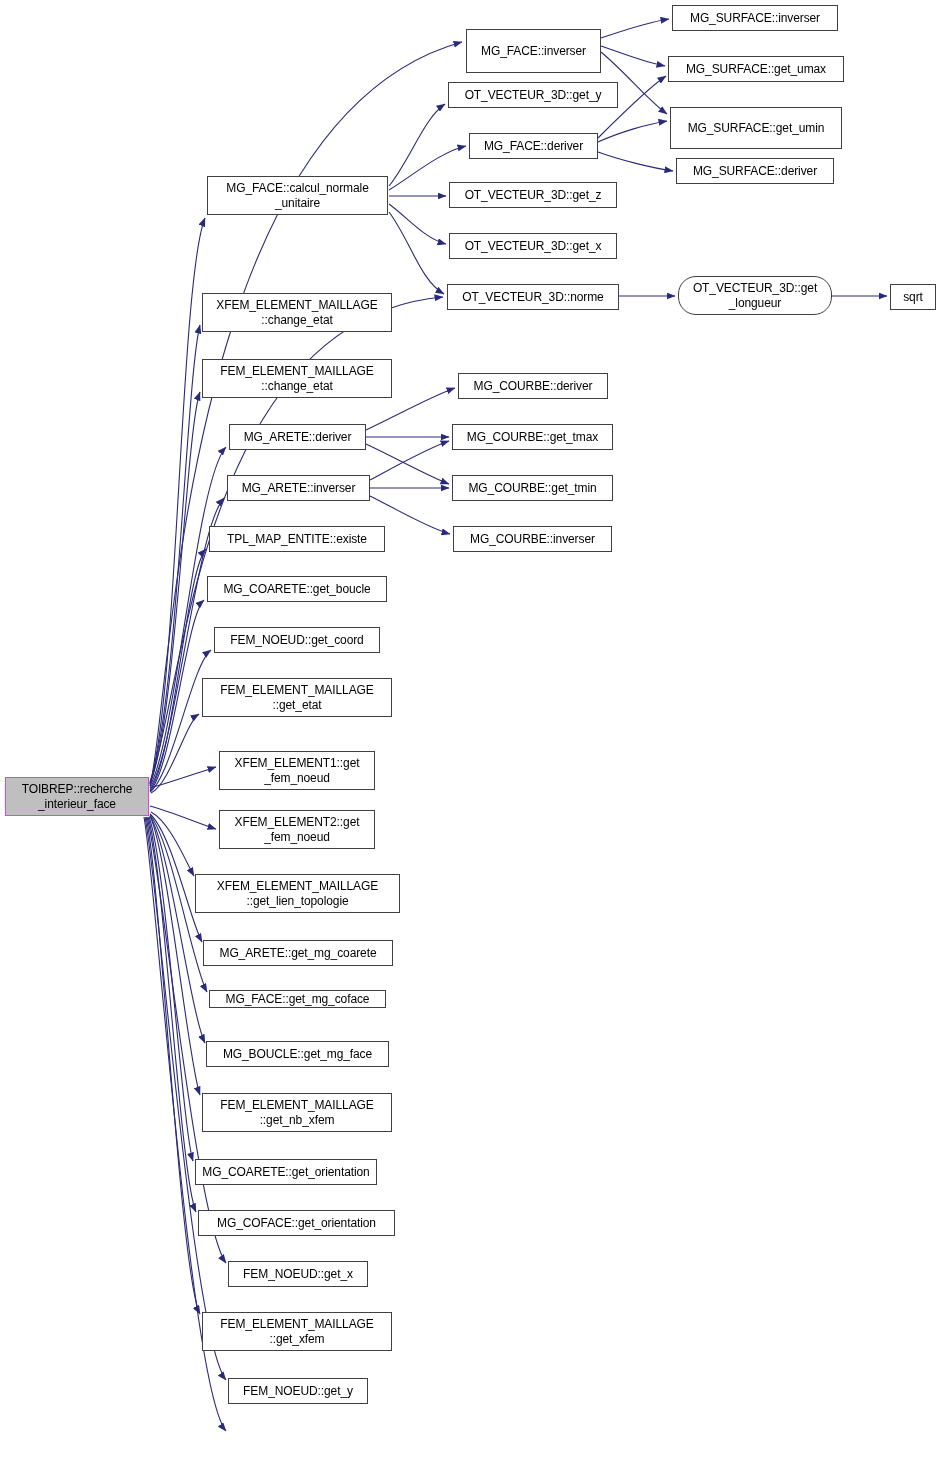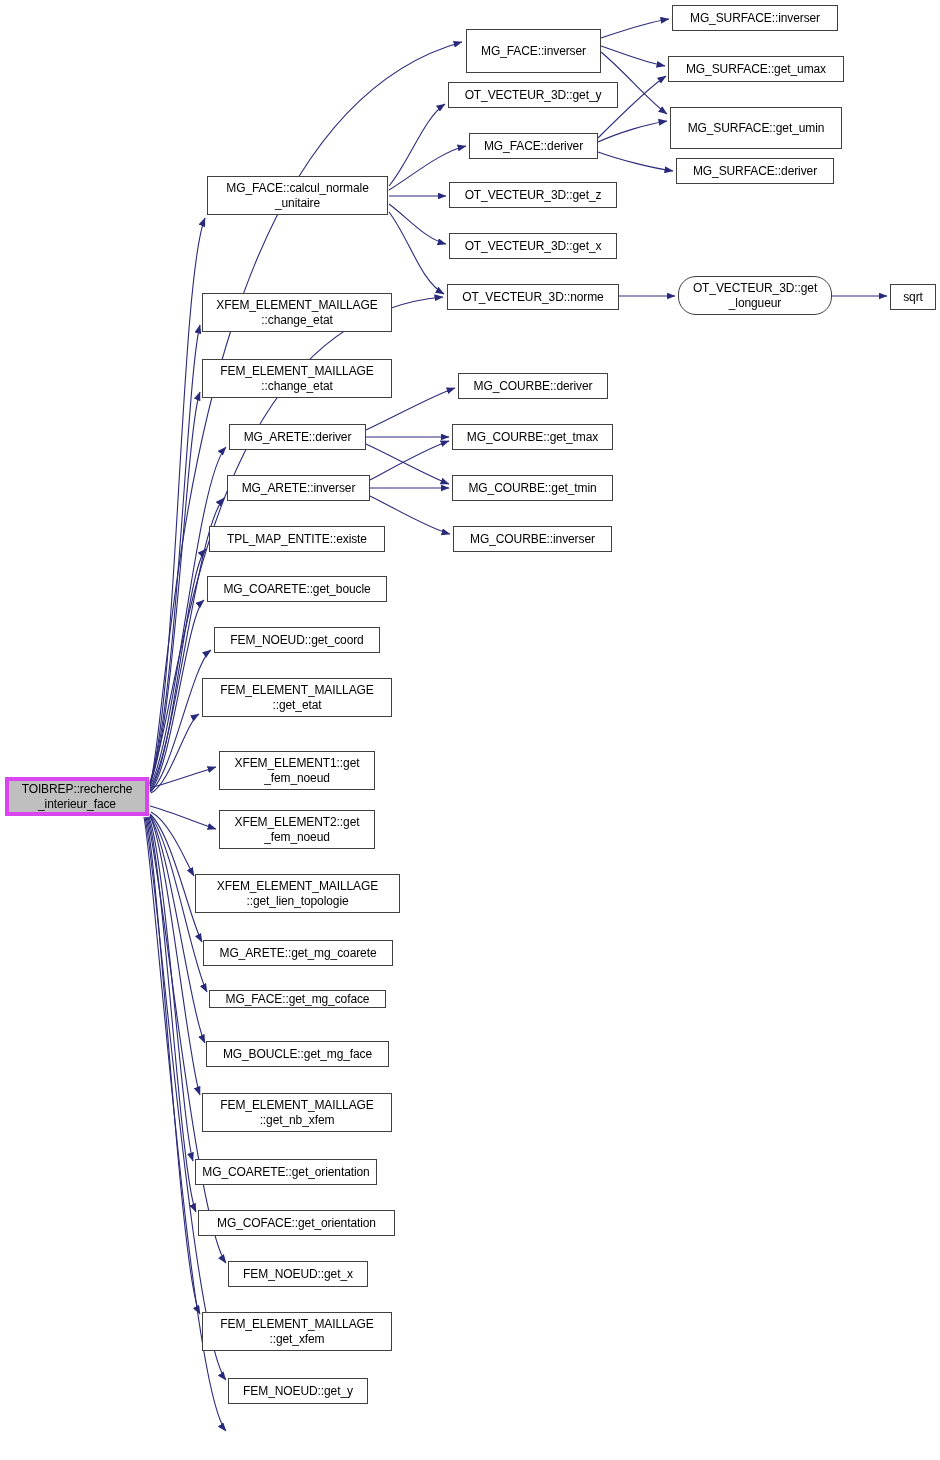--- a/index.html
+++ b/index.html
@@ -34,21 +34,21 @@
     display: flex;
     align-items: center;
     justify-content: center;
     text-align: center;
     white-space: pre-line;
     letter-spacing: -0.1px;
     z-index: 3;
   }
   .node.root {
     background: #bfbfbf;
-    border: 4px solid #d946ef;
+    border: 1px solid #d946ef;
   }
   .node-label {
     display: block;
     width: 100%;
     padding: 0 3px;
     box-sizing: border-box;
   }
 </style>
 </head>
 <body>

